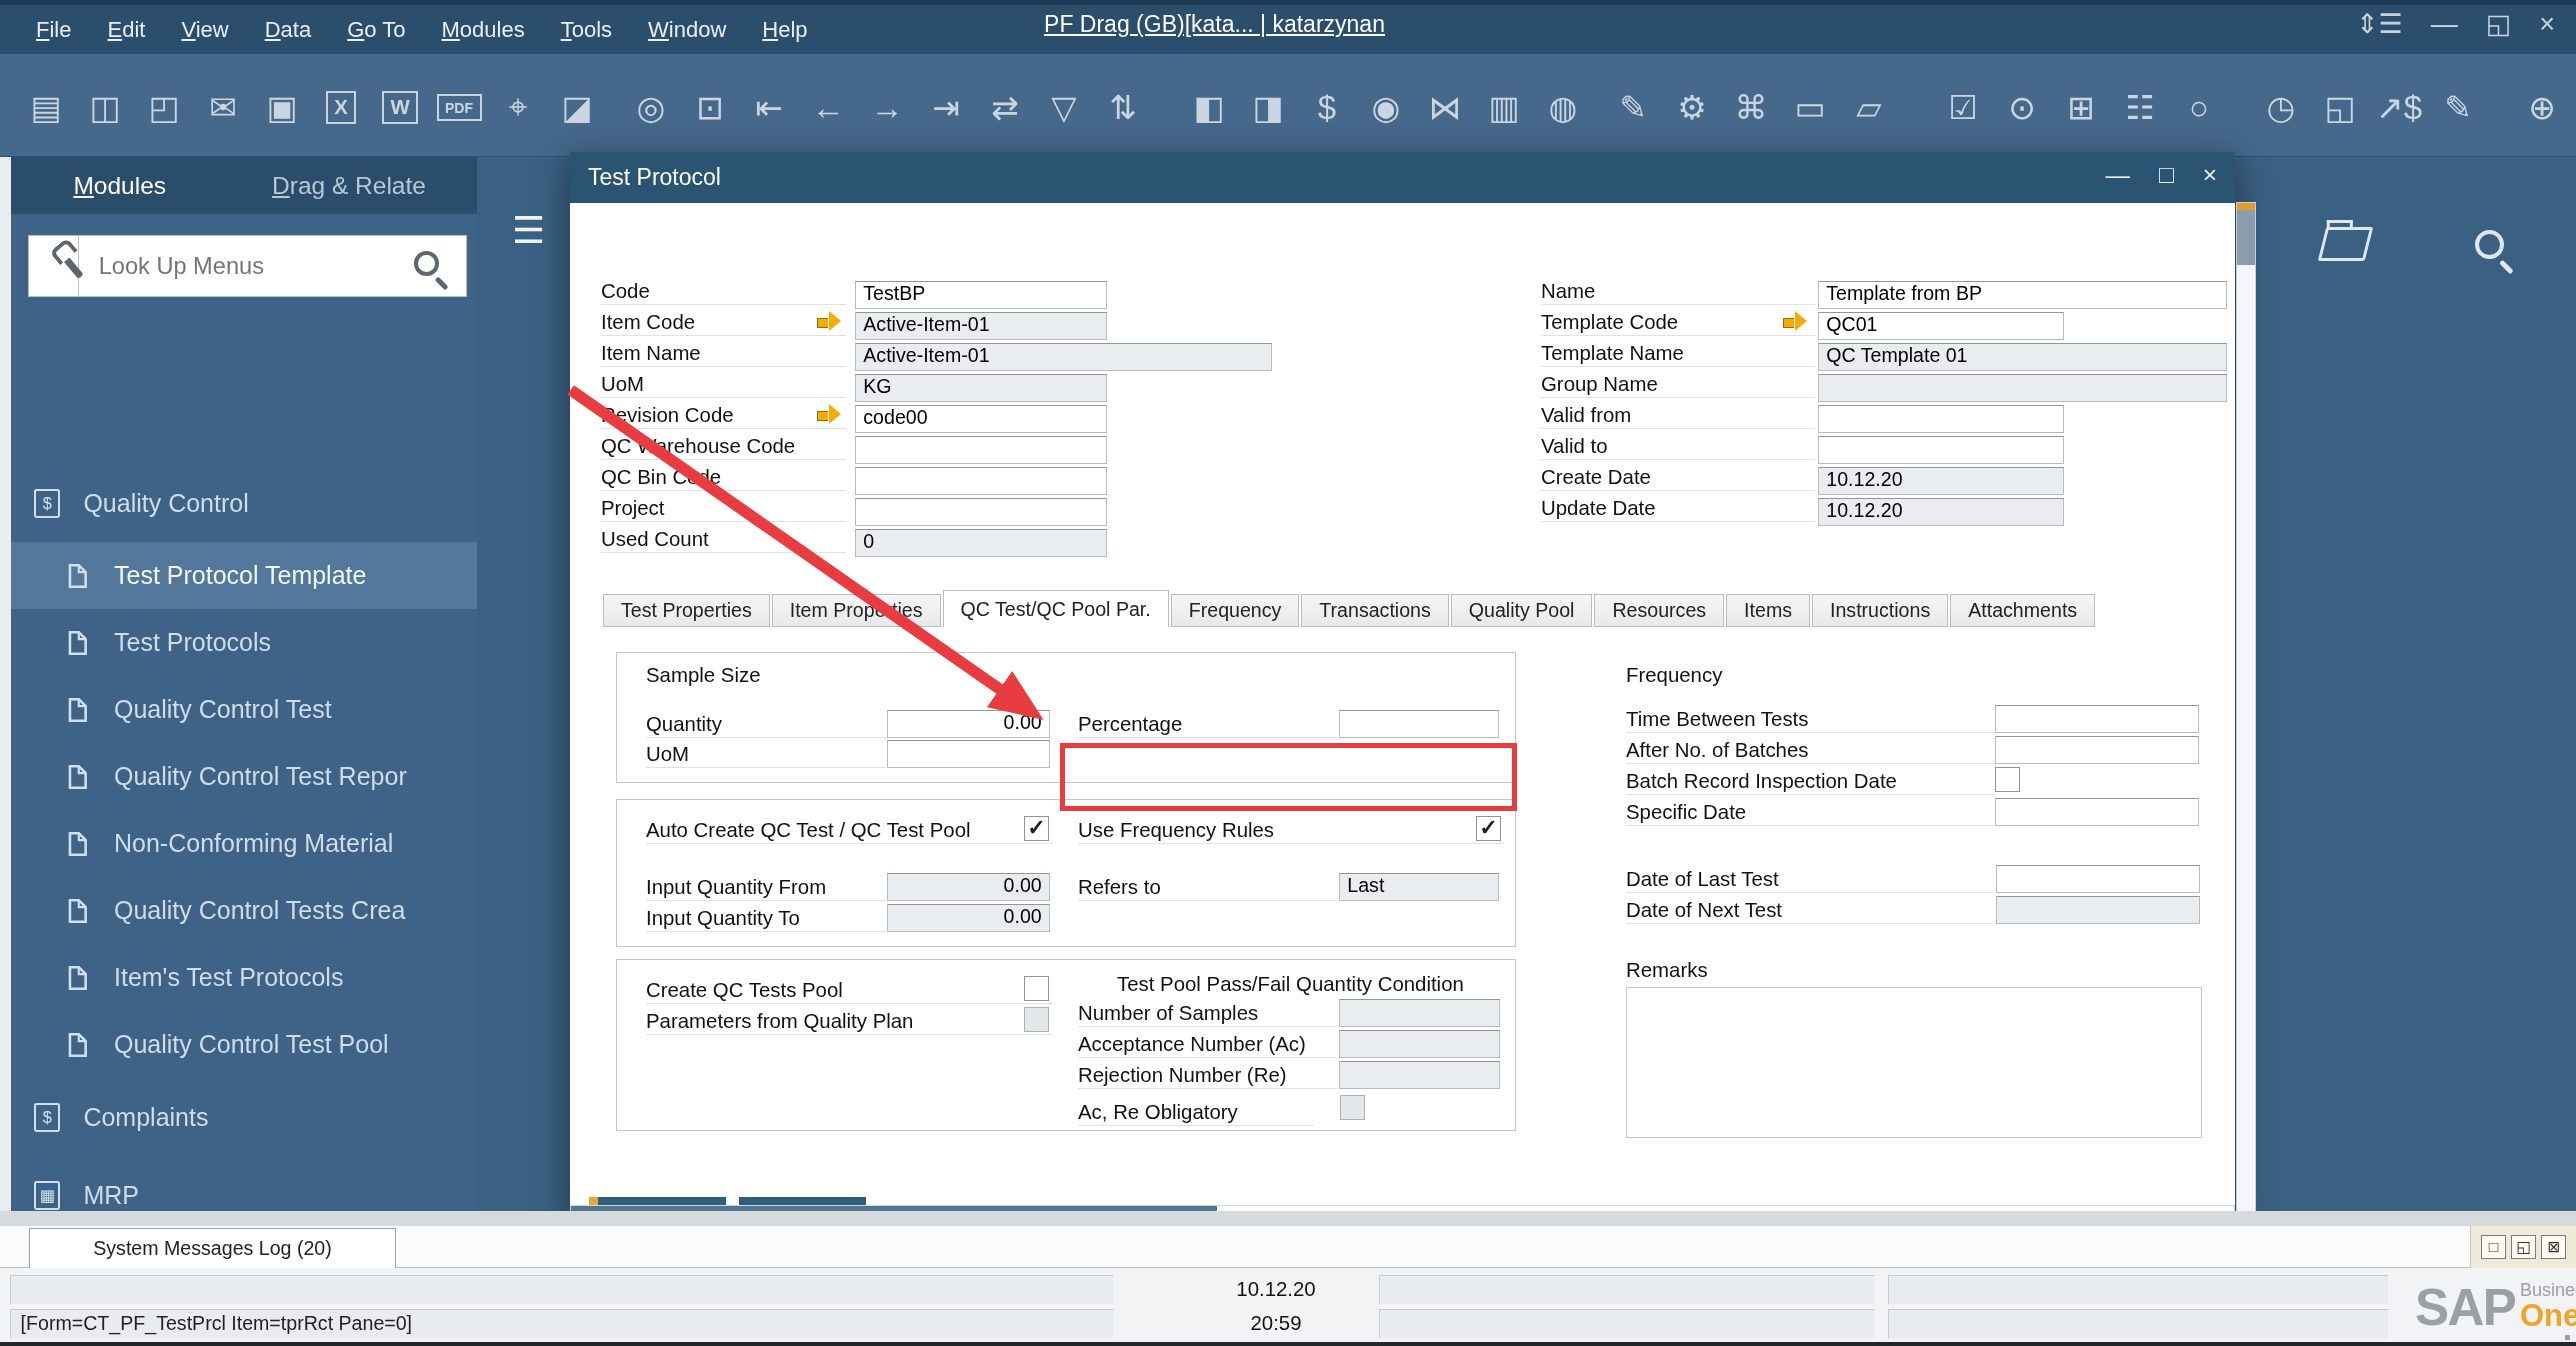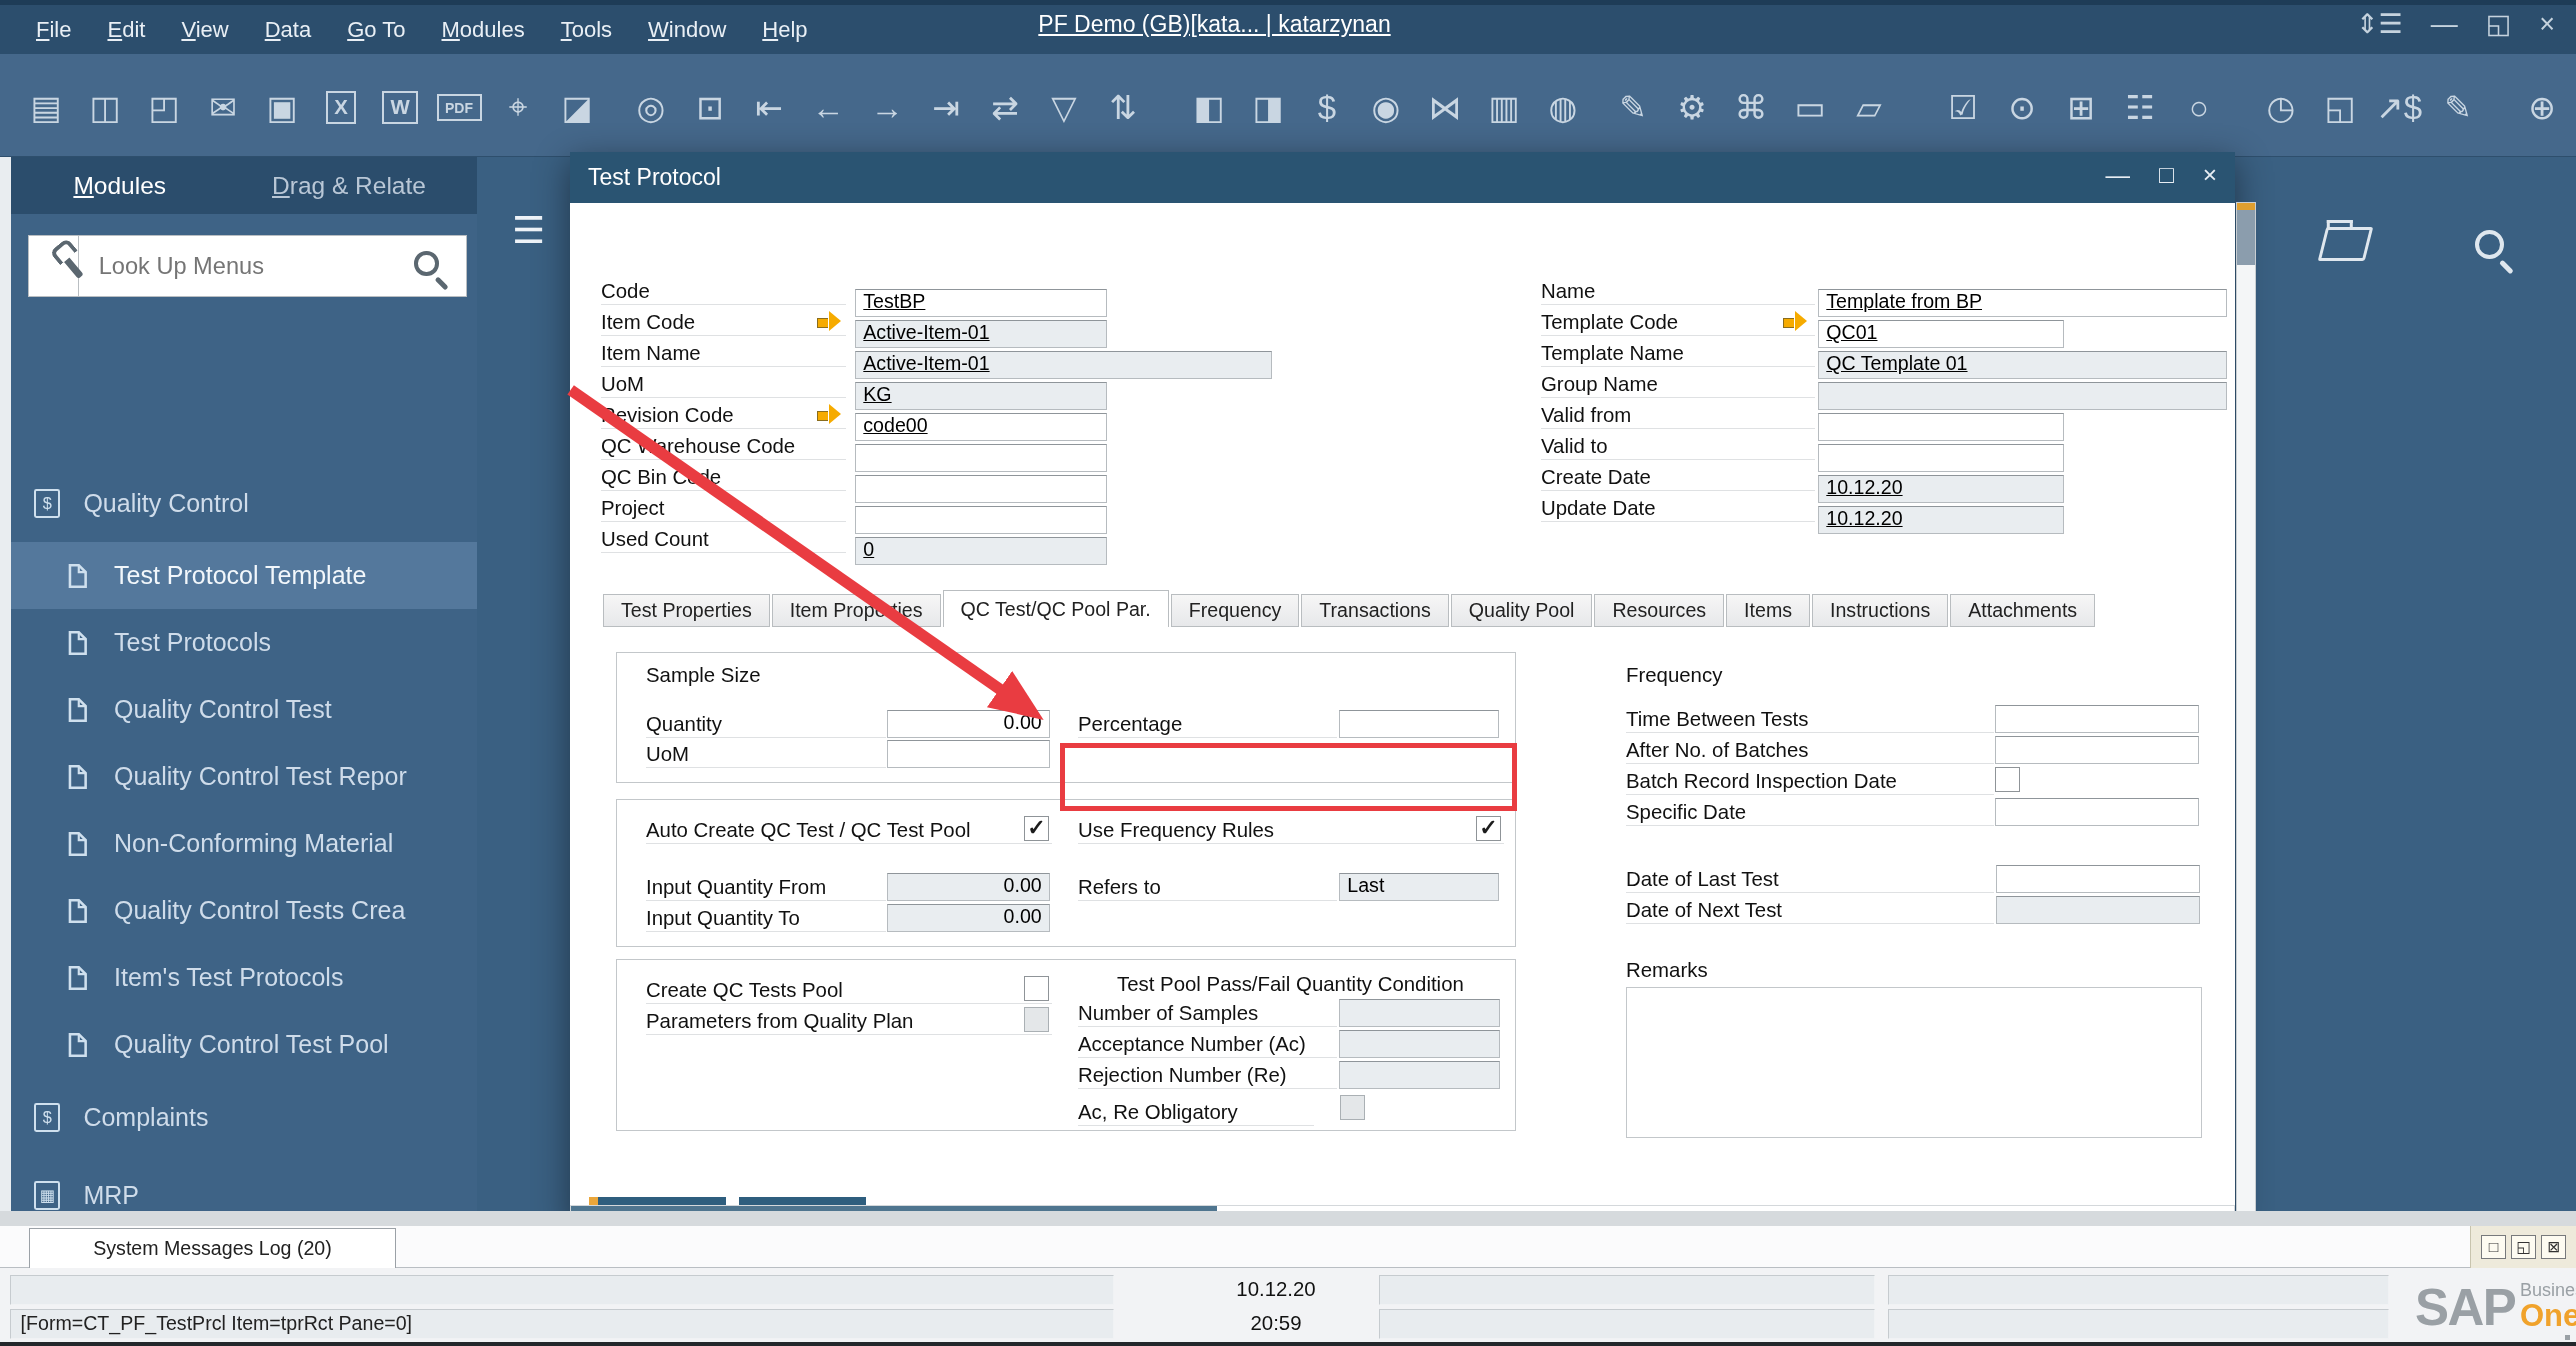--- a/index.html
+++ b/index.html
@@ -84,21 +84,21 @@
   .hcol { position:absolute; }
   #hcol-left  { left:0px;    top:74px; width:734px; }
   #hcol-right { left:940px; top:74px; width:726px; }
   .hrow { position:relative; height:31px; }
   .hlabel { position:absolute; left:31px; top:0; height:28px; line-height:28px; font-size:20.4px; color:#111;
             border-bottom:1.6px solid #dfe1e3; }
   #hcol-left .hlabel { width:245px; }
   #hcol-right .hlabel { width:274px; }
   .fld { position:absolute; height:28px; background:#fff; border:1.6px solid #b6bbbf; border-top-color:#8f959a;
          font-size:19.6px; line-height:23.6px; padding:0 7.3px; color:#000; white-space:nowrap; overflow:hidden; }
-  .hfld.fld { top:12px;text-decoration:underline; }
+  .hfld.fld { top:4px; }
   #hcol-left  .hfld { left:285px; width:252px; }
   #hcol-right .hfld { left:308px; width:246px; }
   .hrow.readonly .hfld { background:#e9edf0; }
   #hcol-left  .hrow.wide .hfld { width:417px; }
   #hcol-right .hrow.wide .hfld { width:409px; }
   .larr { position:absolute; display:none; width:29px; height:21px; top:3.3px; }
   #hcol-left .larr { left:245px; } #hcol-right .larr { left:271px; }
   .hrow.arrow .larr { display:block; }
   .larr::before { content:""; position:absolute; left:1.6px; top:6.5px; width:10.6px; height:8.2px;
                   background:#f6ab00; border:1.6px solid #8a6d1d; border-right:none; }
@@ -186,21 +186,21 @@
         <span class="menu-item mn">Edit</span>
         <span class="menu-item mn">View</span>
         <span class="menu-item mn">Data</span>
         <span class="menu-item mn">Go To</span>
         <span class="menu-item mn">Modules</span>
         <span class="menu-item mn">Tools</span>
         <span class="menu-item mn">Window</span>
         <span class="menu-item mn">Help</span>
       </div>
   </div>
-  <div id="app-title">PF Demo (GB)[kata... | katarzynan</div>
+  <div id="app-title">PF Drag (GB)[kata... | katarzynan</div>
   <div id="menubar-controls">
 
   <span>⇕☰</span>
       <span>—</span>
       <span>◱</span>
       <span>×</span>
     </div>
 
   <div id="toolbar"></div>
   <div class="tb-group" style="left:23px;">

